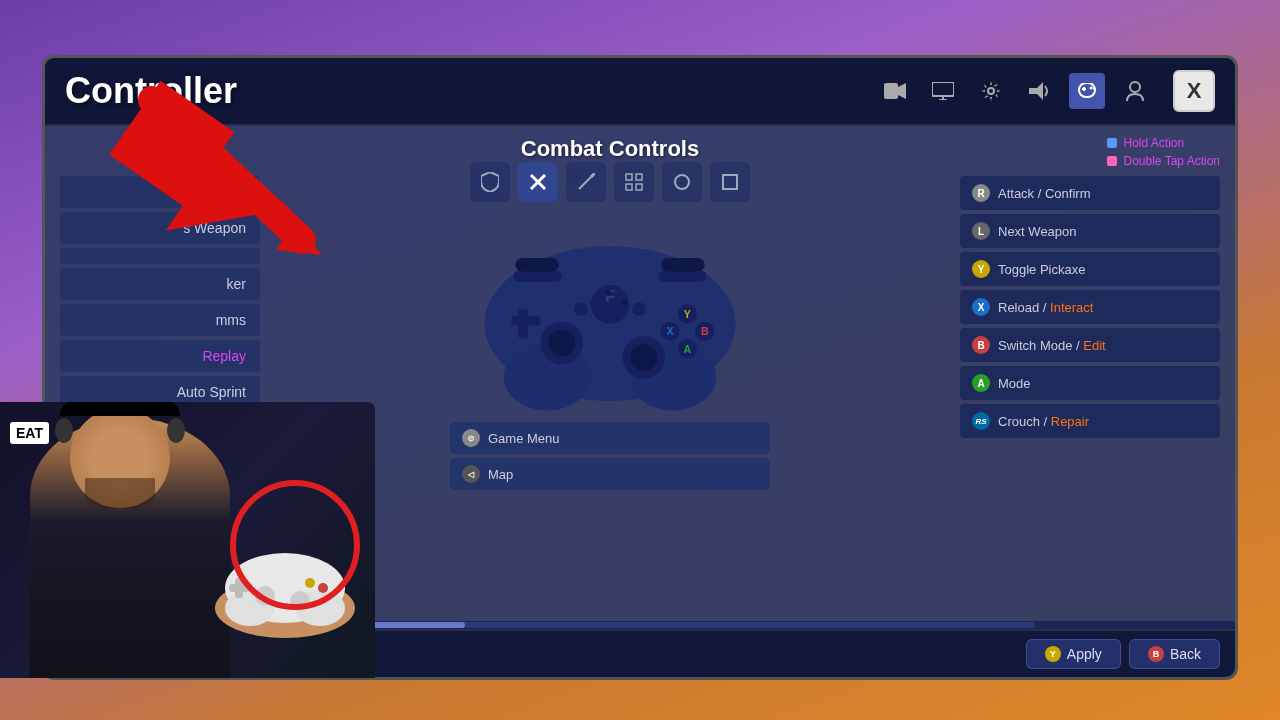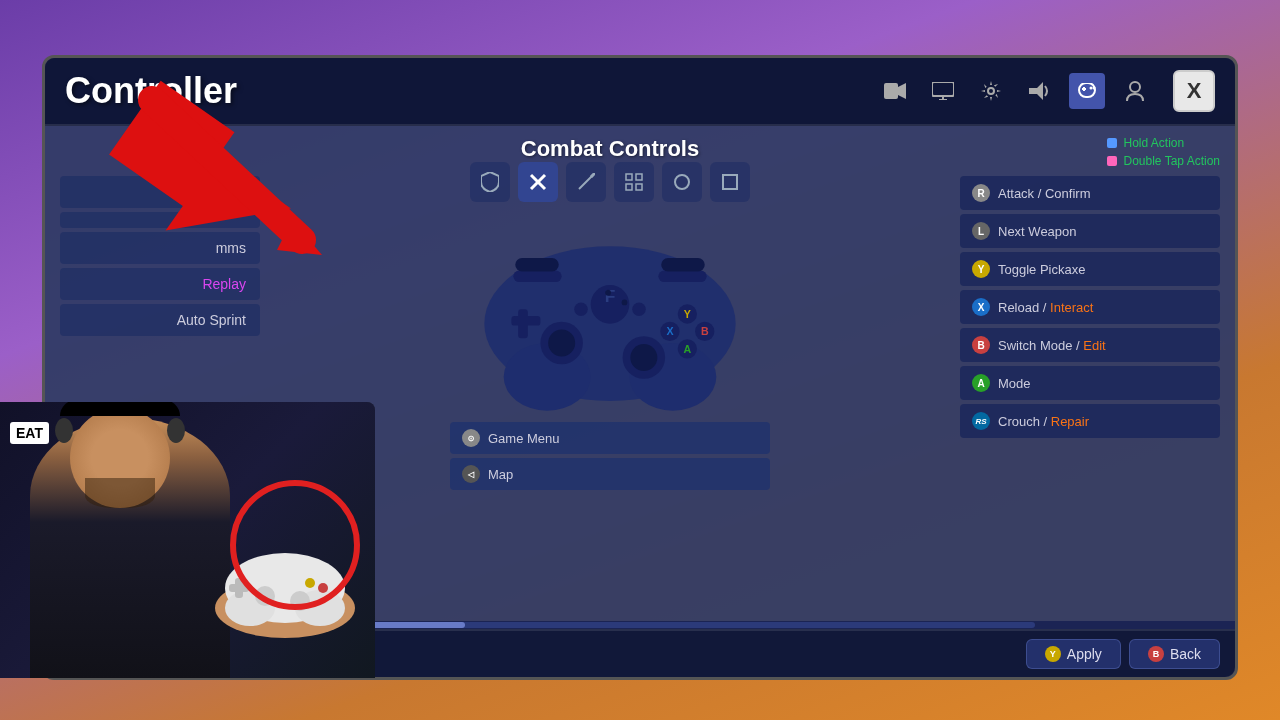--- a/index.html
+++ b/index.html
@@ -281,21 +281,21 @@
       display: flex;
       flex-direction: column;
       gap: 4px;
     }
 
     .legend-item {
       display: flex;
       align-items: center;
       gap: 6px;
       font-size: 12px;
-      color: #22c55e;
+      color: #d946ef;
     }
 
     .legend-dot {
       width: 10px;
       height: 10px;
       border-radius: 2px;
     }
 
     .legend-dot.blue { background: #5599ff; }
     .legend-dot.pink { background: #ff66bb; }
@@ -516,21 +516,27 @@
       </div>
     </div>
 
     <div class="main-body">
 
       <div class="left-panel">
         <div class="left-item">
           <span>n Sights</span>
         </div>
         <div class="left-item">
+          <span>s Weapon</span>
+        </div>
+        <div class="left-item">
           <span></span>
+        </div>
+        <div class="left-item">
+          <span>ker</span>
         </div>
         <div class="left-item">
           <span>mms</span>
         </div>
         <div class="left-item highlighted">
           <span>Replay</span>
         </div>
         <div class="left-item">
           <span>Auto Sprint</span>
         </div>

